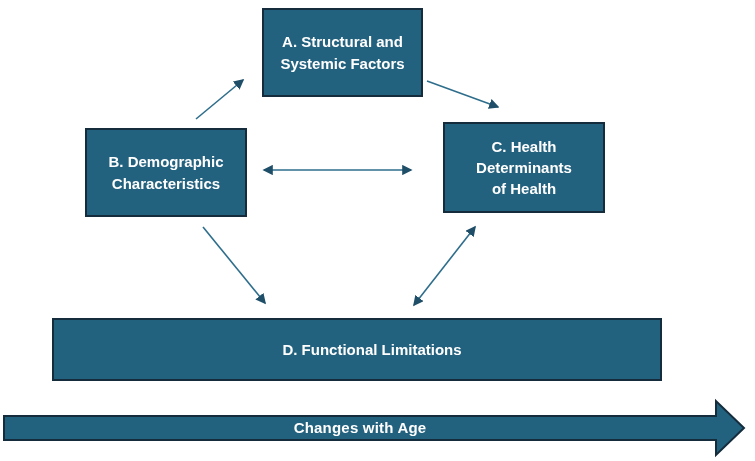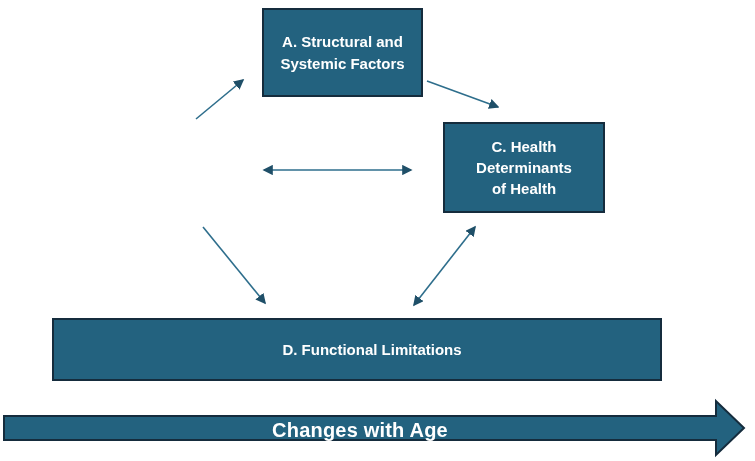--- a/index.html
+++ b/index.html
@@ -34,21 +34,21 @@
   .box-a { left: 262px; top: 8px;   width: 161px; height: 89px; }
   .box-b { left: 85px;  top: 128px; width: 162px; height: 89px; }
   .box-c { left: 443px; top: 122px; width: 162px; height: 91px; padding: 4px 22px; }
   .box-d { left: 52px;  top: 318px; width: 610px; height: 63px; padding-left: 40px; }
   .timeline-label {
     position: absolute;
     left: 0; top: 419px;
     width: 720px;
     text-align: center;
     color: #ffffff;
-    font-size: 20px;
+    font-size: 15px;
     font-weight: 700;
     letter-spacing: 0.2px;
   }
 </style>
 </head>
 <body>
 
 <div class="stage">
 
   <svg class="connectors" viewBox="0 0 755 461">
@@ -68,20 +68,23 @@
 
     <line x1="414" y1="305" x2="475" y2="227" stroke="#2E6E8C" stroke-width="1.6" marker-start="url(#arrowhead)" marker-end="url(#arrowhead)"></line>
 
     <polygon points="4,416 716,416 716,401 744,428 716,455 716,440 4,440" fill="#23627F" stroke="#152C3D" stroke-width="2"></polygon>
   </svg>
 
   <div class="box box-a">
     <span>A. Structural and Systemic Factors</span>
   </div>
 
+  <div class="box box-b">
+    <span>B. Demographic Characteristics</span>
+  </div>
 
   <div class="box box-c">
     <span>C. Health Determinants of Health</span>
   </div>
 
   <div class="box box-d">
     <span>D. Functional Limitations</span>
   </div>
 
   <div class="timeline-label">Changes with Age</div>

